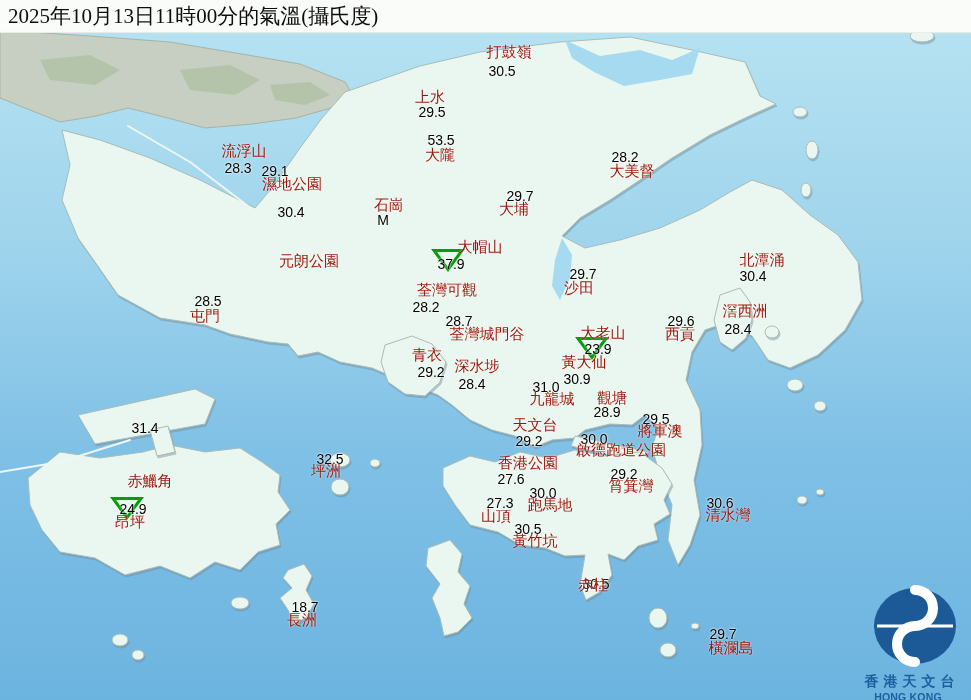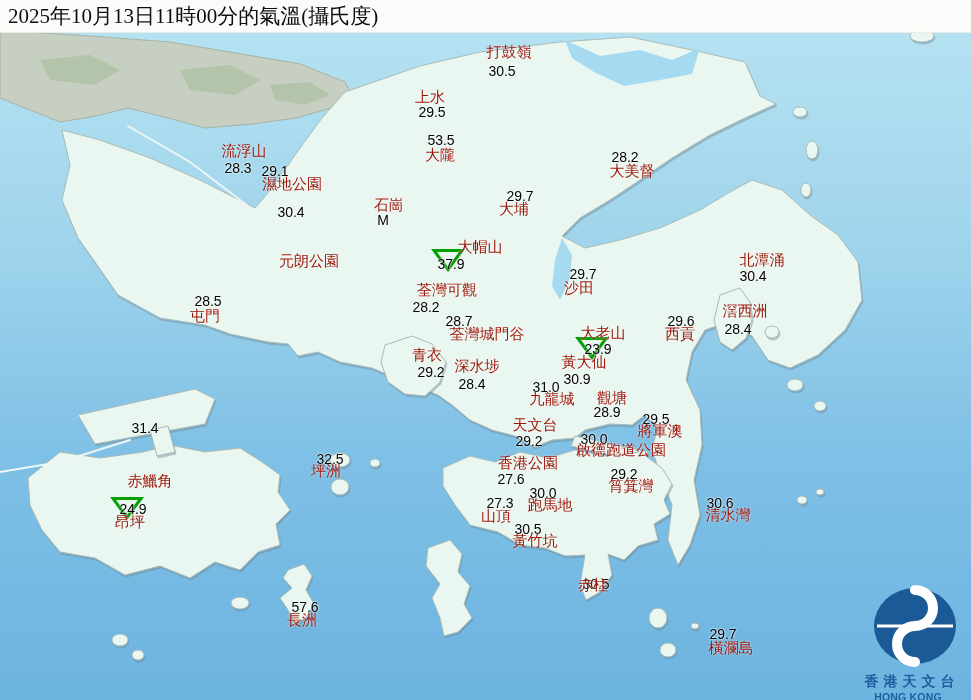--- a/index.html
+++ b/index.html
@@ -184,21 +184,21 @@
       <span class="stn stn-name" style="left: 496px; top: 516px;">山頂</span>
       <span class="stn stn-val" style="left: 528px; top: 529px;">30.5</span>
       <span class="stn stn-name" style="left: 535px; top: 541px;">黃竹坑</span>
       <span class="stn stn-val" style="left: 720px; top: 503px;">30.6</span>
       <span class="stn stn-name" style="left: 728px; top: 515px;">清水灣</span>
       <div class="marker" style="left: 127px; top: 510px;"><svg width="34" height="25" viewBox="0 0 34 25">
           <polygon points="3,3 31,3 17,22" fill="none" stroke="#00a000" stroke-width="3" stroke-linejoin="miter"></polygon>
         </svg></div>
       <span class="stn stn-val" style="left: 133px; top: 509px;">24.9</span>
       <span class="stn stn-name" style="left: 130px; top: 522px;">昂坪</span>
-      <span class="stn stn-val" style="left: 305px; top: 607px;">57.6</span>
+      <span class="stn stn-val" style="left: 305px; top: 607px;">18.7</span>
       <span class="stn stn-name" style="left: 302px; top: 620px;">長洲</span>
       <span class="stn stn-val" style="left: 596px; top: 584px;">30.5</span>
       <span class="stn stn-name" style="left: 593px; top: 576px; margin-top: 9px;">赤柱</span>
       <span class="stn stn-val" style="left: 723px; top: 634px;">29.7</span>
       <span class="stn stn-name" style="left: 731px; top: 648px;">橫瀾島</span>
     </div>
 
   <div id="logo">
     <svg width="126" height="82" viewBox="0 0 126 82">
       <ellipse cx="70" cy="41" rx="41" ry="38" fill="#1b5a96"></ellipse>

